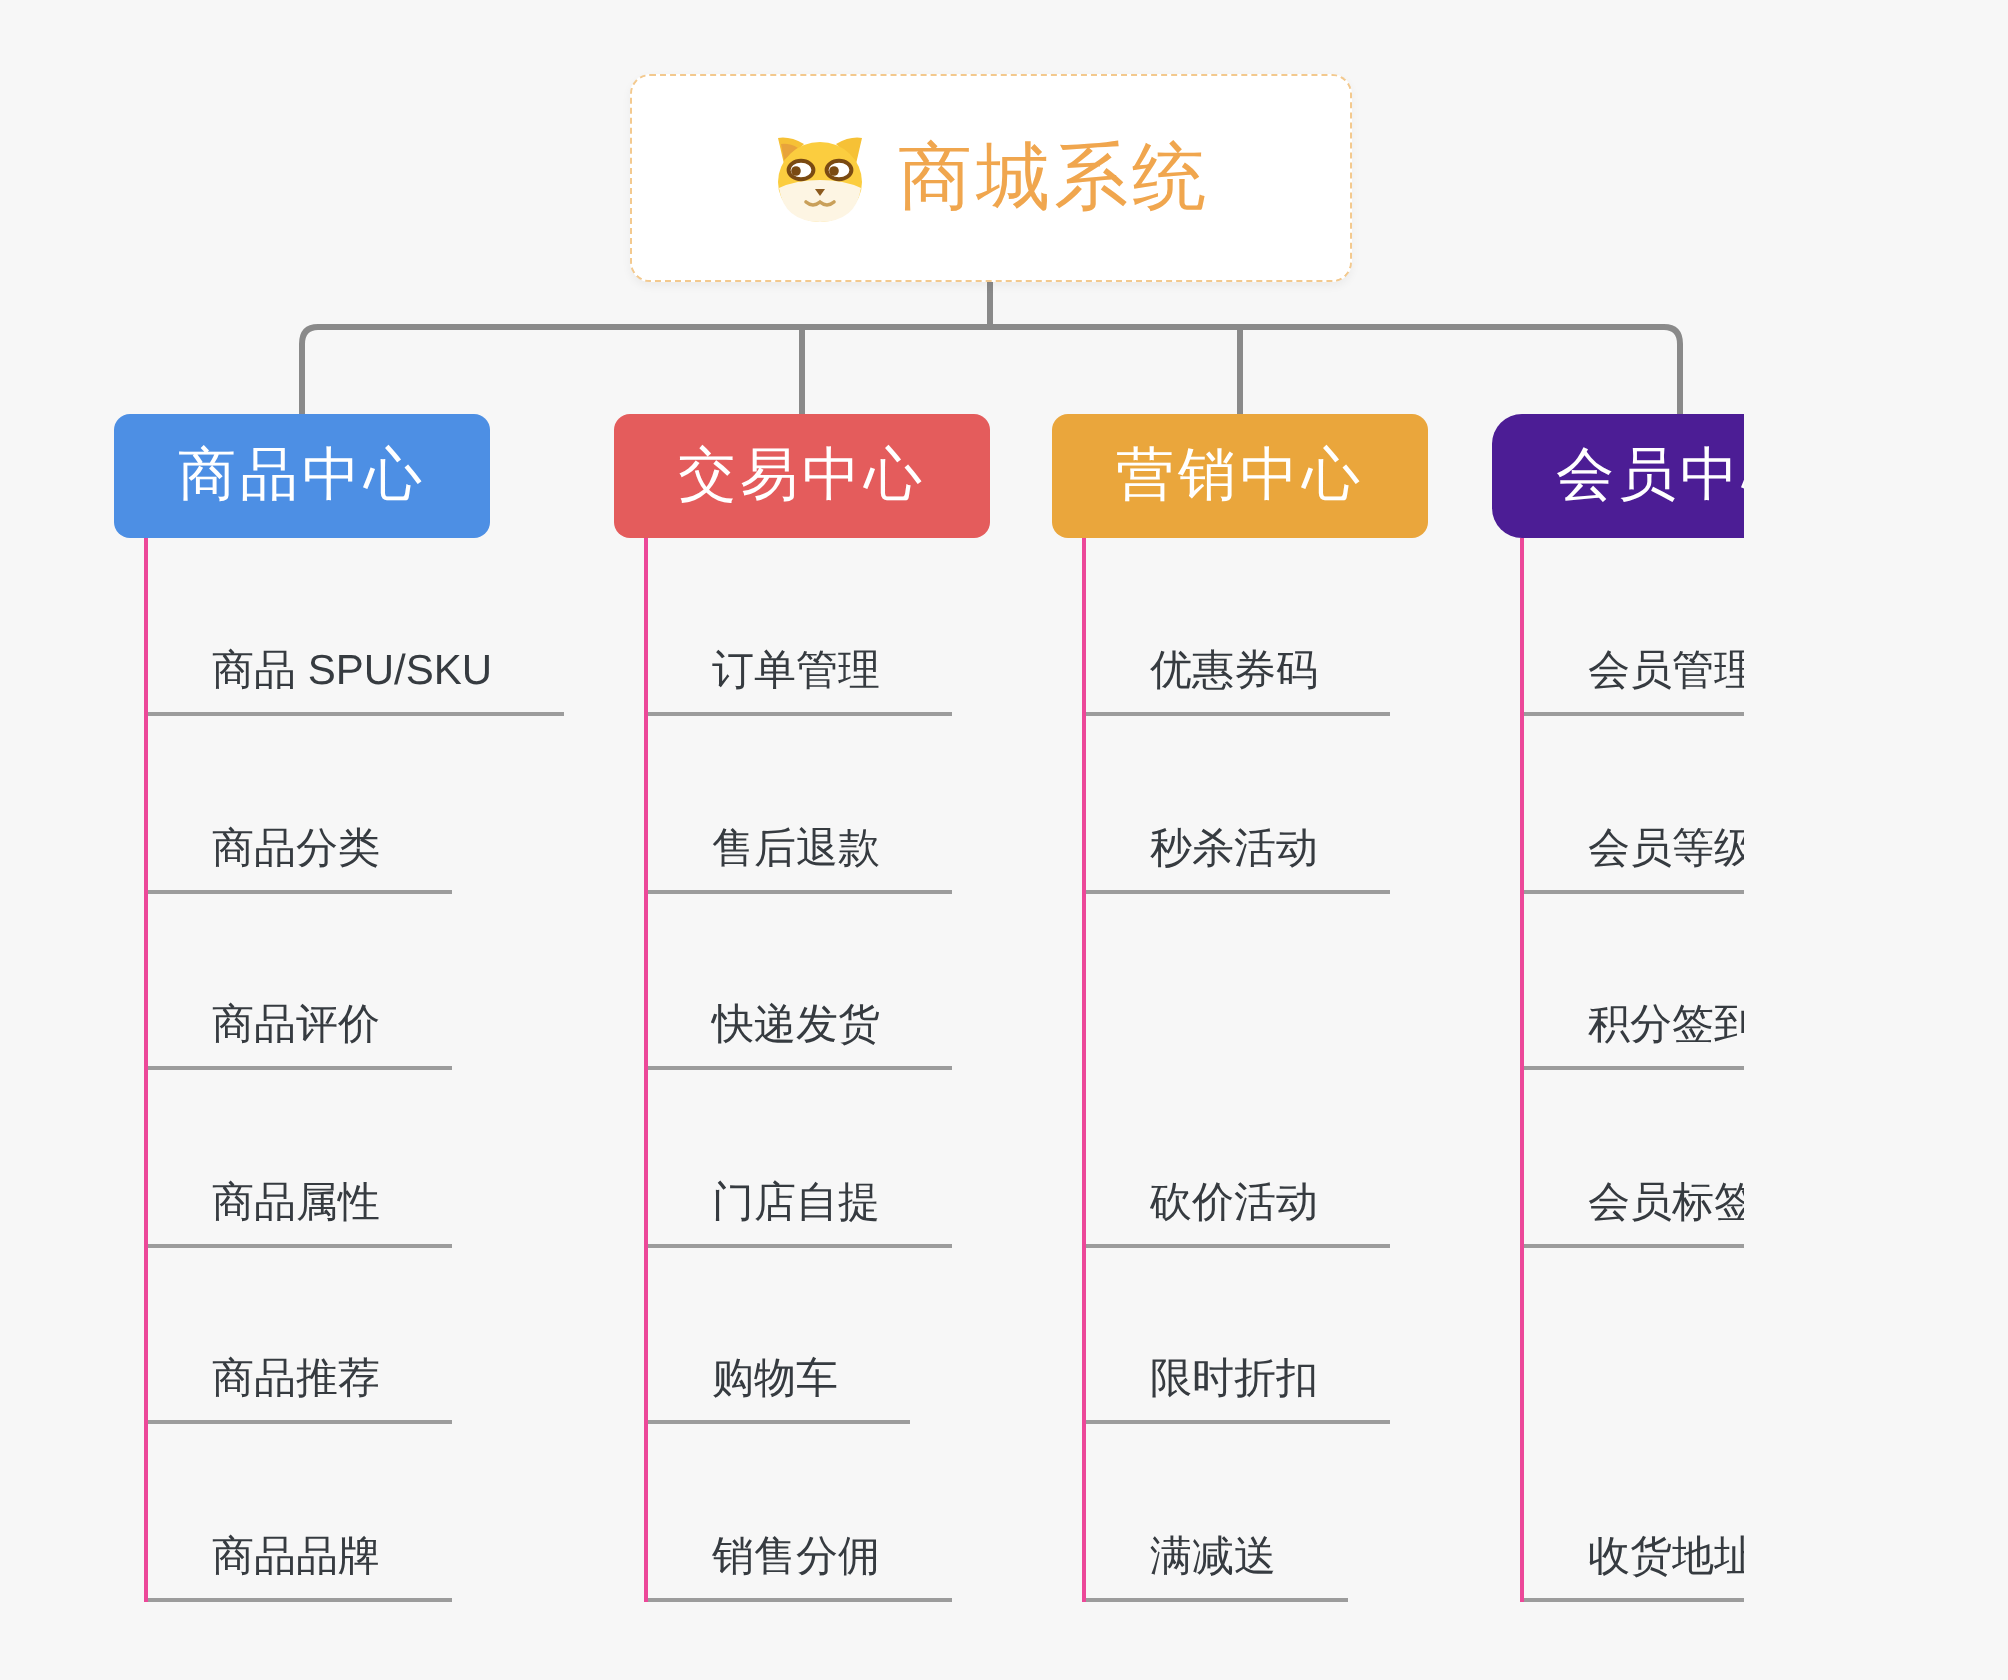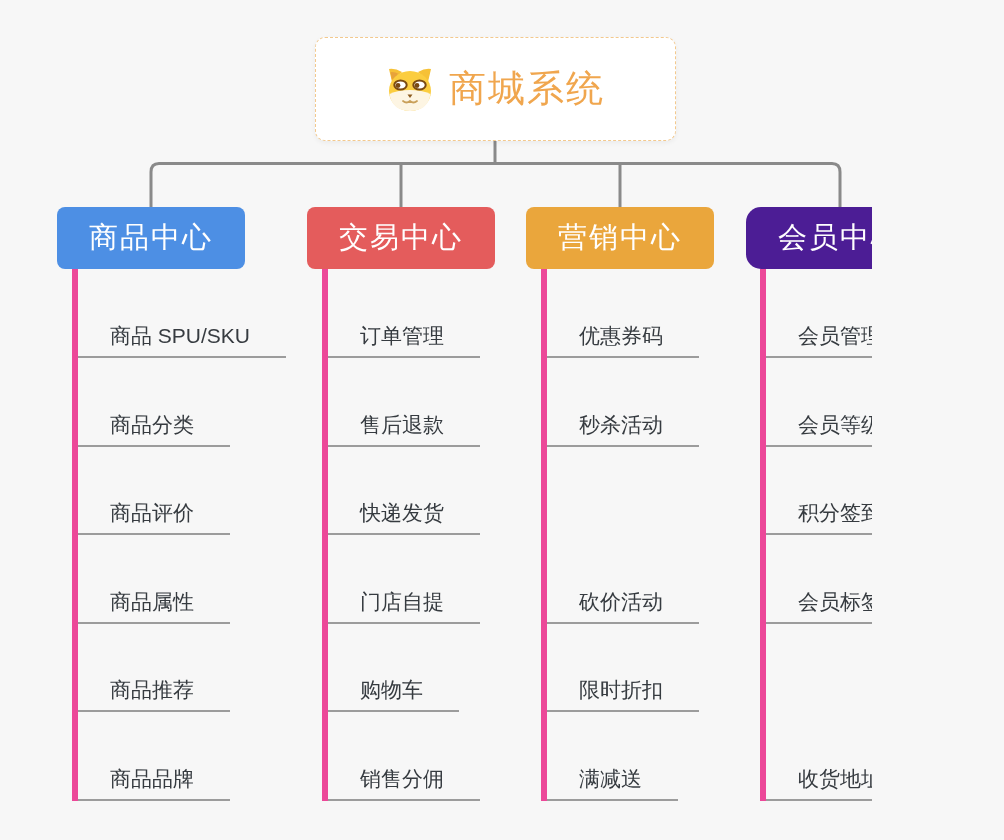--- a/index.html
+++ b/index.html
@@ -43,21 +43,21 @@
     color:#ffffff;
     font-size:29px;
     letter-spacing:2px;
     cursor:default;
   }
   .bh1{left:57px;}  .bh2{left:307px;}  .bh3{left:526px;}  .bh4{left:746px;}
   
   .branch-col{
     position:absolute;top:269px;
     height:532px;width:250px;
-    border-left:6px solid #ec4899;
+    border-left:2px solid #ec4899;
     box-sizing:border-box;
   }
   .bc1{left:72px;}  .bc2{left:322px;}  .bc3{left:541px;}  .bc4{left:760px;}
   .leaf{
     position:absolute;left:0;
     padding:0 36px 6px 32px;
     border-bottom:2px solid #9c9c9c;
     font-size:21px;
     line-height:28px;
     color:#363b40;

